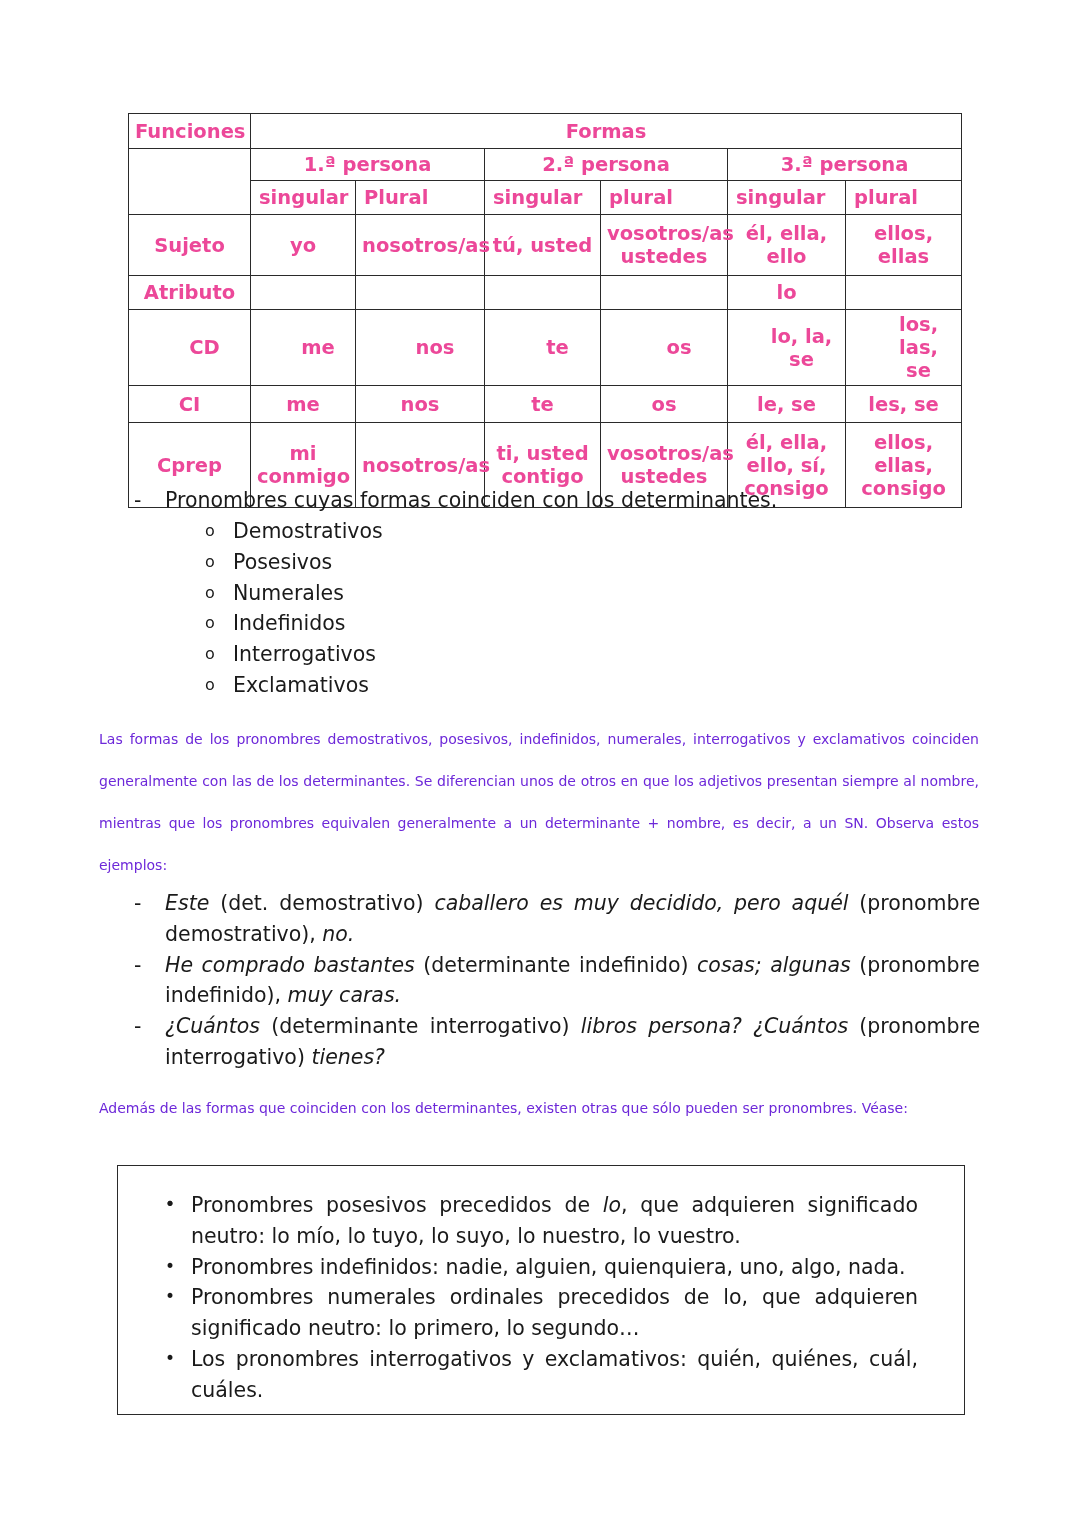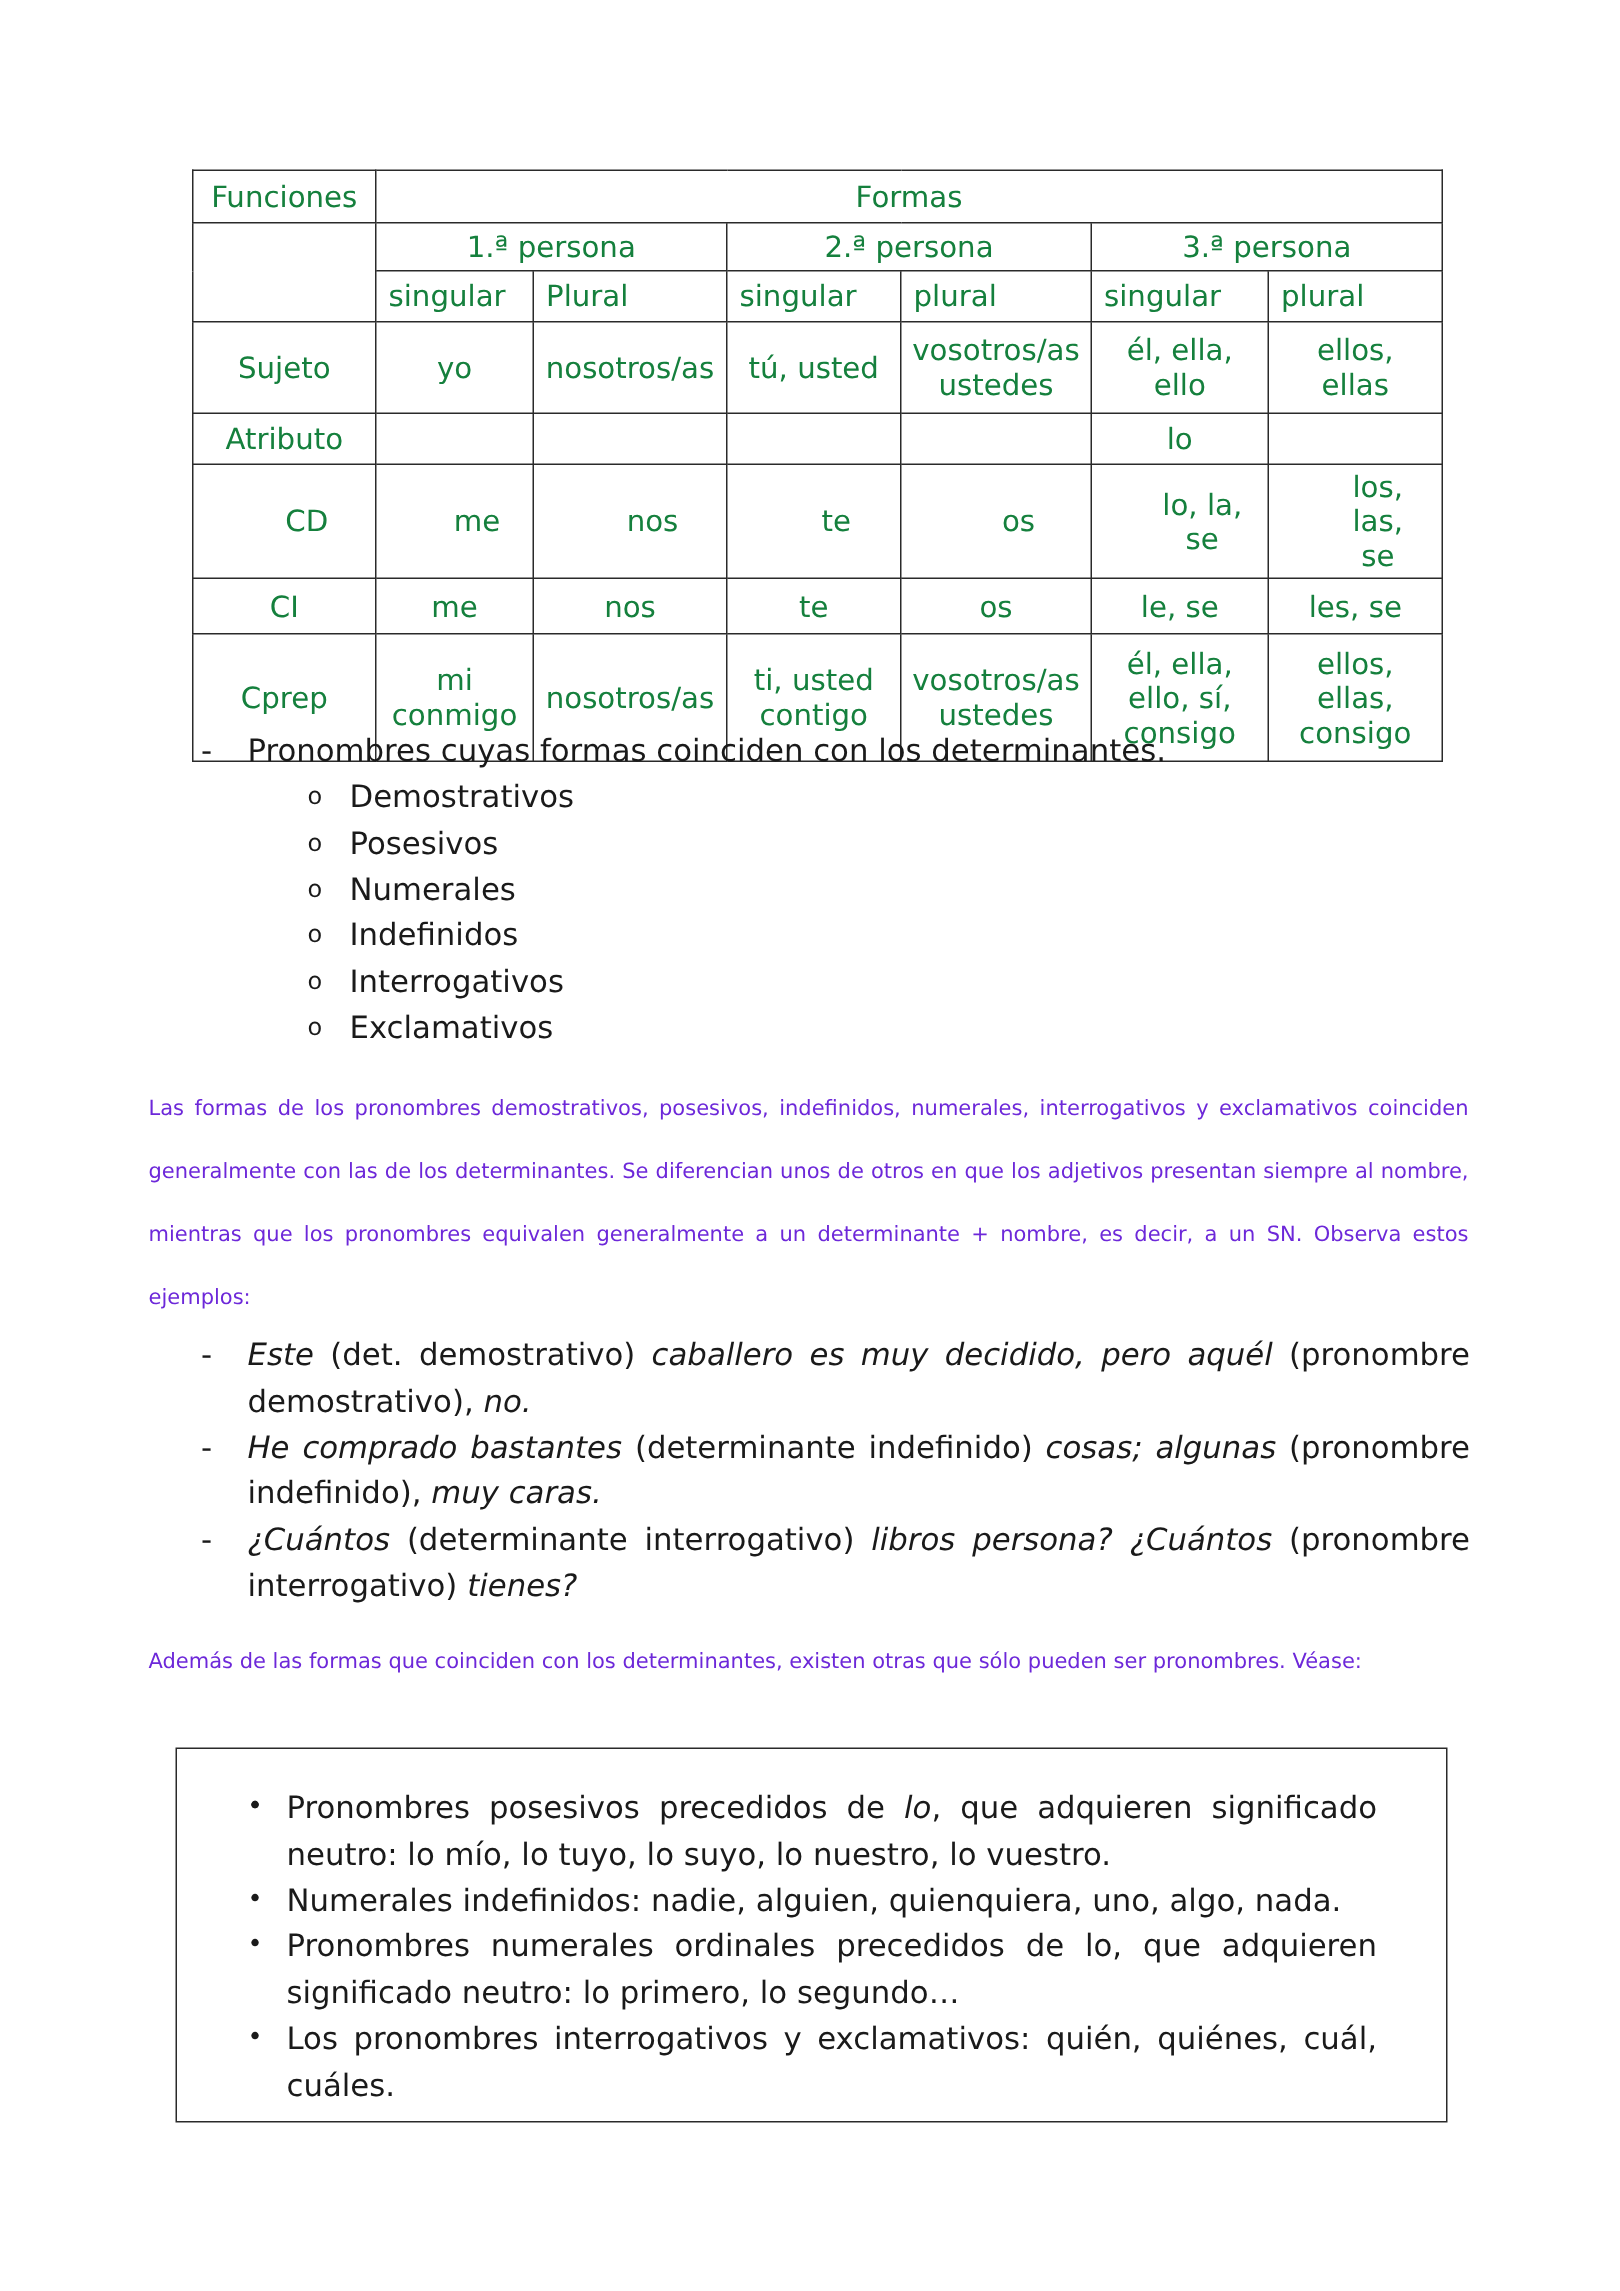--- a/index.html
+++ b/index.html
@@ -31,21 +31,22 @@
     border-collapse: collapse;
     table-layout: fixed;
     font-size: 19.5px;
     line-height: 1.18;
   }
   .pron-table td {
     border: 1.4px solid #2a2a2a;
     padding: 3px 6px;
     text-align: center;
     vertical-align: middle;
-    color: #15803d;
+    color: #ec4899;
+    font-weight: bold;
   }
   .pron-table td.lbl-left {
     text-align: center;
   }
   .pron-table td.sub-left {
     text-align: left;
     padding-left: 8px;
   }
   .pron-table td.blank { }
   .r-h1 td { height: 28px; }
@@ -247,19 +248,19 @@
       <div class="dash-item"><span class="marker">-</span><span><em>He comprado bastantes</em><span> (determinante indefinido) </span><em>cosas; algunas</em><span> (pronombre indefinido), </span><em>muy caras.</em></span></div>
       <div class="dash-item"><span class="marker">-</span><span><em>¿Cuántos</em><span> (determinante interrogativo) </span><em>libros persona?</em><span> </span><em>¿Cuántos</em><span> (pronombre interrogativo) </span><em>tienes?</em></span></div>
     </div>
 
   <div class="para" style="left:99px; top:1087px; width:880px;">Además de las formas que coinciden con los determinantes, existen otras que sólo pueden ser pronombres. Véase:</div>
 
   <div class="frame-box">
     <div class="bullet-list" id="box-bullets">
         <div class="bullet-item"><span class="marker">•</span></div>
         <div class="bullet-item"><span class="marker">•</span><span><span>Pronombres posesivos precedidos de </span><em>lo</em><span>, que adquieren significado neutro: lo mío, lo tuyo, lo suyo, lo nuestro, lo vuestro.</span></span></div>
-        <div class="bullet-item single"><span class="marker">•</span><span><span>Numerales indefinidos: nadie, alguien, quienquiera, uno, algo, nada.</span></span></div>
+        <div class="bullet-item single"><span class="marker">•</span><span><span>Pronombres indefinidos: nadie, alguien, quienquiera, uno, algo, nada.</span></span></div>
         <div class="bullet-item"><span class="marker">•</span><span><span>Pronombres numerales ordinales precedidos de lo, que adquieren significado neutro: lo primero, lo segundo…</span></span></div>
         <div class="bullet-item"><span class="marker">•</span><span><span>Los pronombres interrogativos y exclamativos: quién, quiénes, cuál, cuáles.</span></span></div>
       </div>
   </div>
 
 </div>
 
 </body></html>

